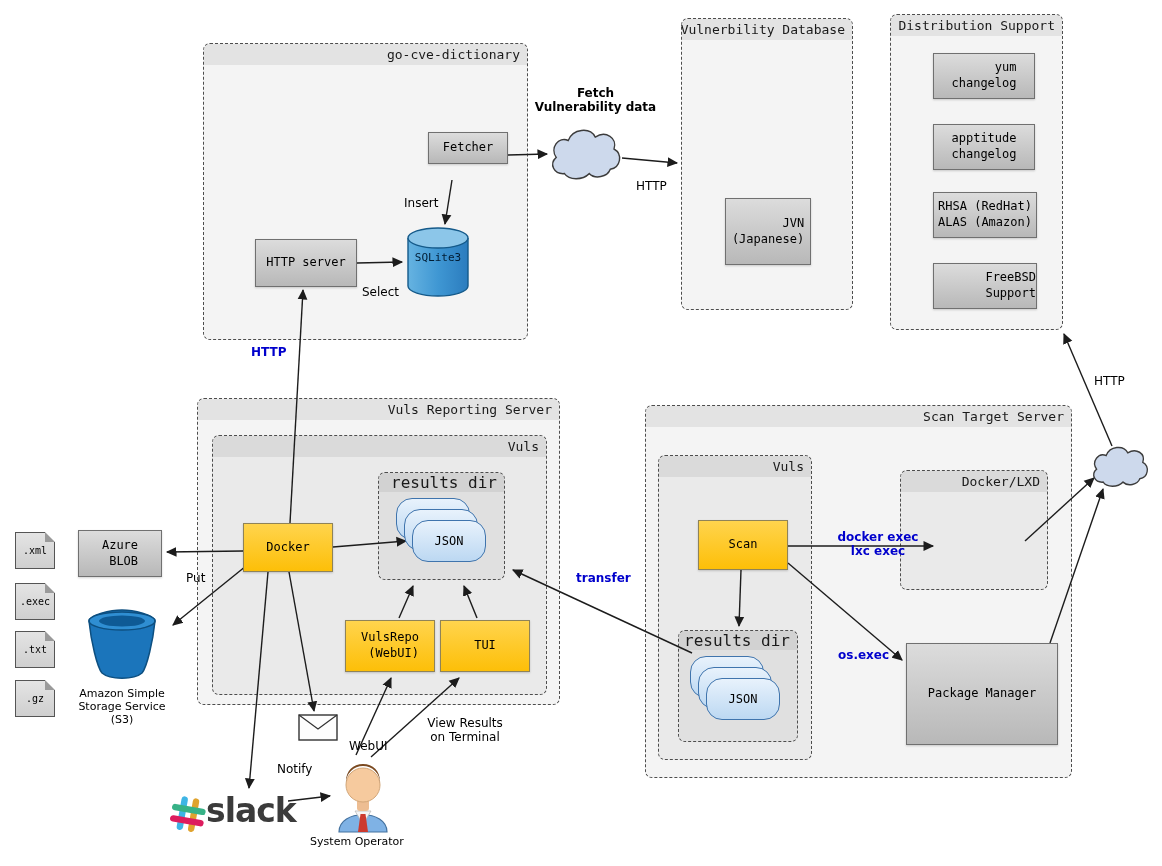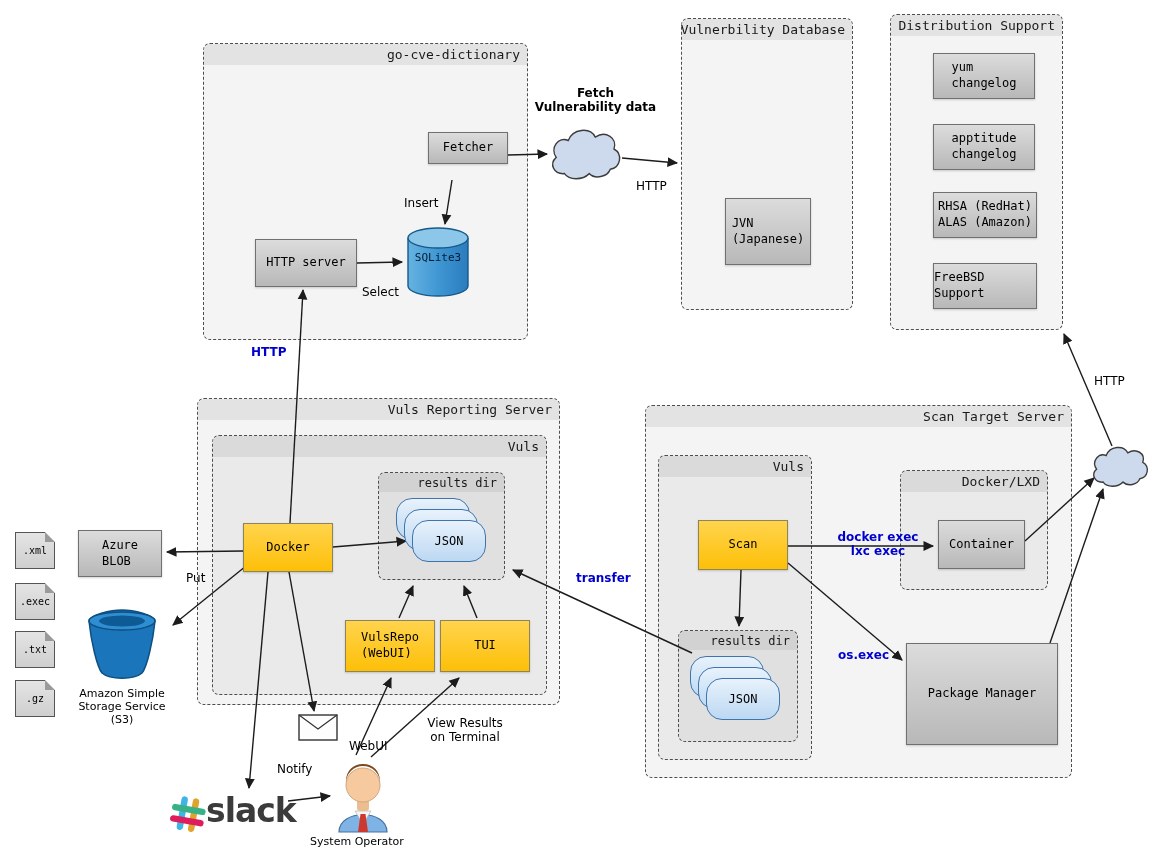--- a/index.html
+++ b/index.html
@@ -3,23 +3,23 @@
 <meta charset="utf-8">
 <style>
   * { box-sizing: border-box; }
   body { margin:0; background:#fff; font-family:"DejaVu Sans", sans-serif; }
   .canvas { position:relative; width:1162px; height:866px; background:#ffffff; overflow:hidden; }
 
   .group { position:absolute; border:1.5px dashed #4d4d4d; border-radius:7px; background:rgba(130,130,130,0.085); }
   .group-title { position:absolute; top:0; left:0; right:0; height:21px; background:rgba(115,115,115,0.13);
     border-radius:6px 6px 0 0; display:flex; align-items:center; justify-content:flex-end; padding:0 7px;
     font:13px "DejaVu Sans Mono", monospace; color:#1a1a1a; white-space:nowrap; }
-  .group.small .group-title { font-size:12px; height:19px; }
-
-  .node { position:absolute; display:flex; align-items:center; justify-content:center; text-align:left;
+  .group.small .group-title { font-size:16px; height:19px; }
+
+  .node { position:absolute; display:flex; align-items:center; justify-content:center; text-align:right;
     border:1.4px solid #707070; font:12px "DejaVu Sans Mono", monospace; line-height:1.3; color:#000;
     white-space:pre-line; box-shadow:0 1px 2px rgba(0,0,0,0.18); }
   .node.gray  { background:linear-gradient(#dcdcdc,#b8b8b8); }
   .node.yellow{ background:linear-gradient(#ffd44d,#fdbf08); border-color:#8f8358; }
 
   .json-card { position:absolute; width:74px; height:42px; border:1.6px solid #3f74ad; border-radius:16px;
     background:linear-gradient(#e8f2fc,#bcd8f2); }
   .json-label { display:flex; width:100%; height:100%; align-items:center; justify-content:center;
     font:12px "DejaVu Sans Mono", monospace; color:#000; }
 
@@ -157,21 +157,20 @@
   <div class="node gray" style="left:933px;top:124px;width:102px;height:46px">apptitude
 changelog</div>
   <div class="node gray" style="left:933px;top:192px;width:104px;height:46px">RHSA (RedHat)
 ALAS (Amazon)</div>
   <div class="node gray" style="left:933px;top:263px;width:104px;height:46px">FreeBSD Support</div>
   <div class="node yellow" style="left:243px;top:523px;width:90px;height:49px">Docker</div>
   <div class="node yellow" style="left:345px;top:620px;width:90px;height:52px">VulsRepo
 (WebUI)</div>
   <div class="node yellow" style="left:440px;top:620px;width:90px;height:52px">TUI</div>
   <div class="node yellow" style="left:698px;top:520px;width:90px;height:50px">Scan</div>
-  <div class="node gray" style="left:938px;top:520px;width:87px;height:49px">Container</div>
   <div class="node gray" style="left:906px;top:643px;width:152px;height:102px">Package Manager</div>
   <div class="node gray" style="left:78px;top:530px;width:84px;height:47px">Azure
 BLOB</div>
 
   <div class="json-card" style="left:396px;top:498px"></div>
   <div class="json-card" style="left:404px;top:509px"></div>
   <div class="json-card" style="left:412px;top:520px">
     <div class="json-label">JSON</div>
   </div>
 

